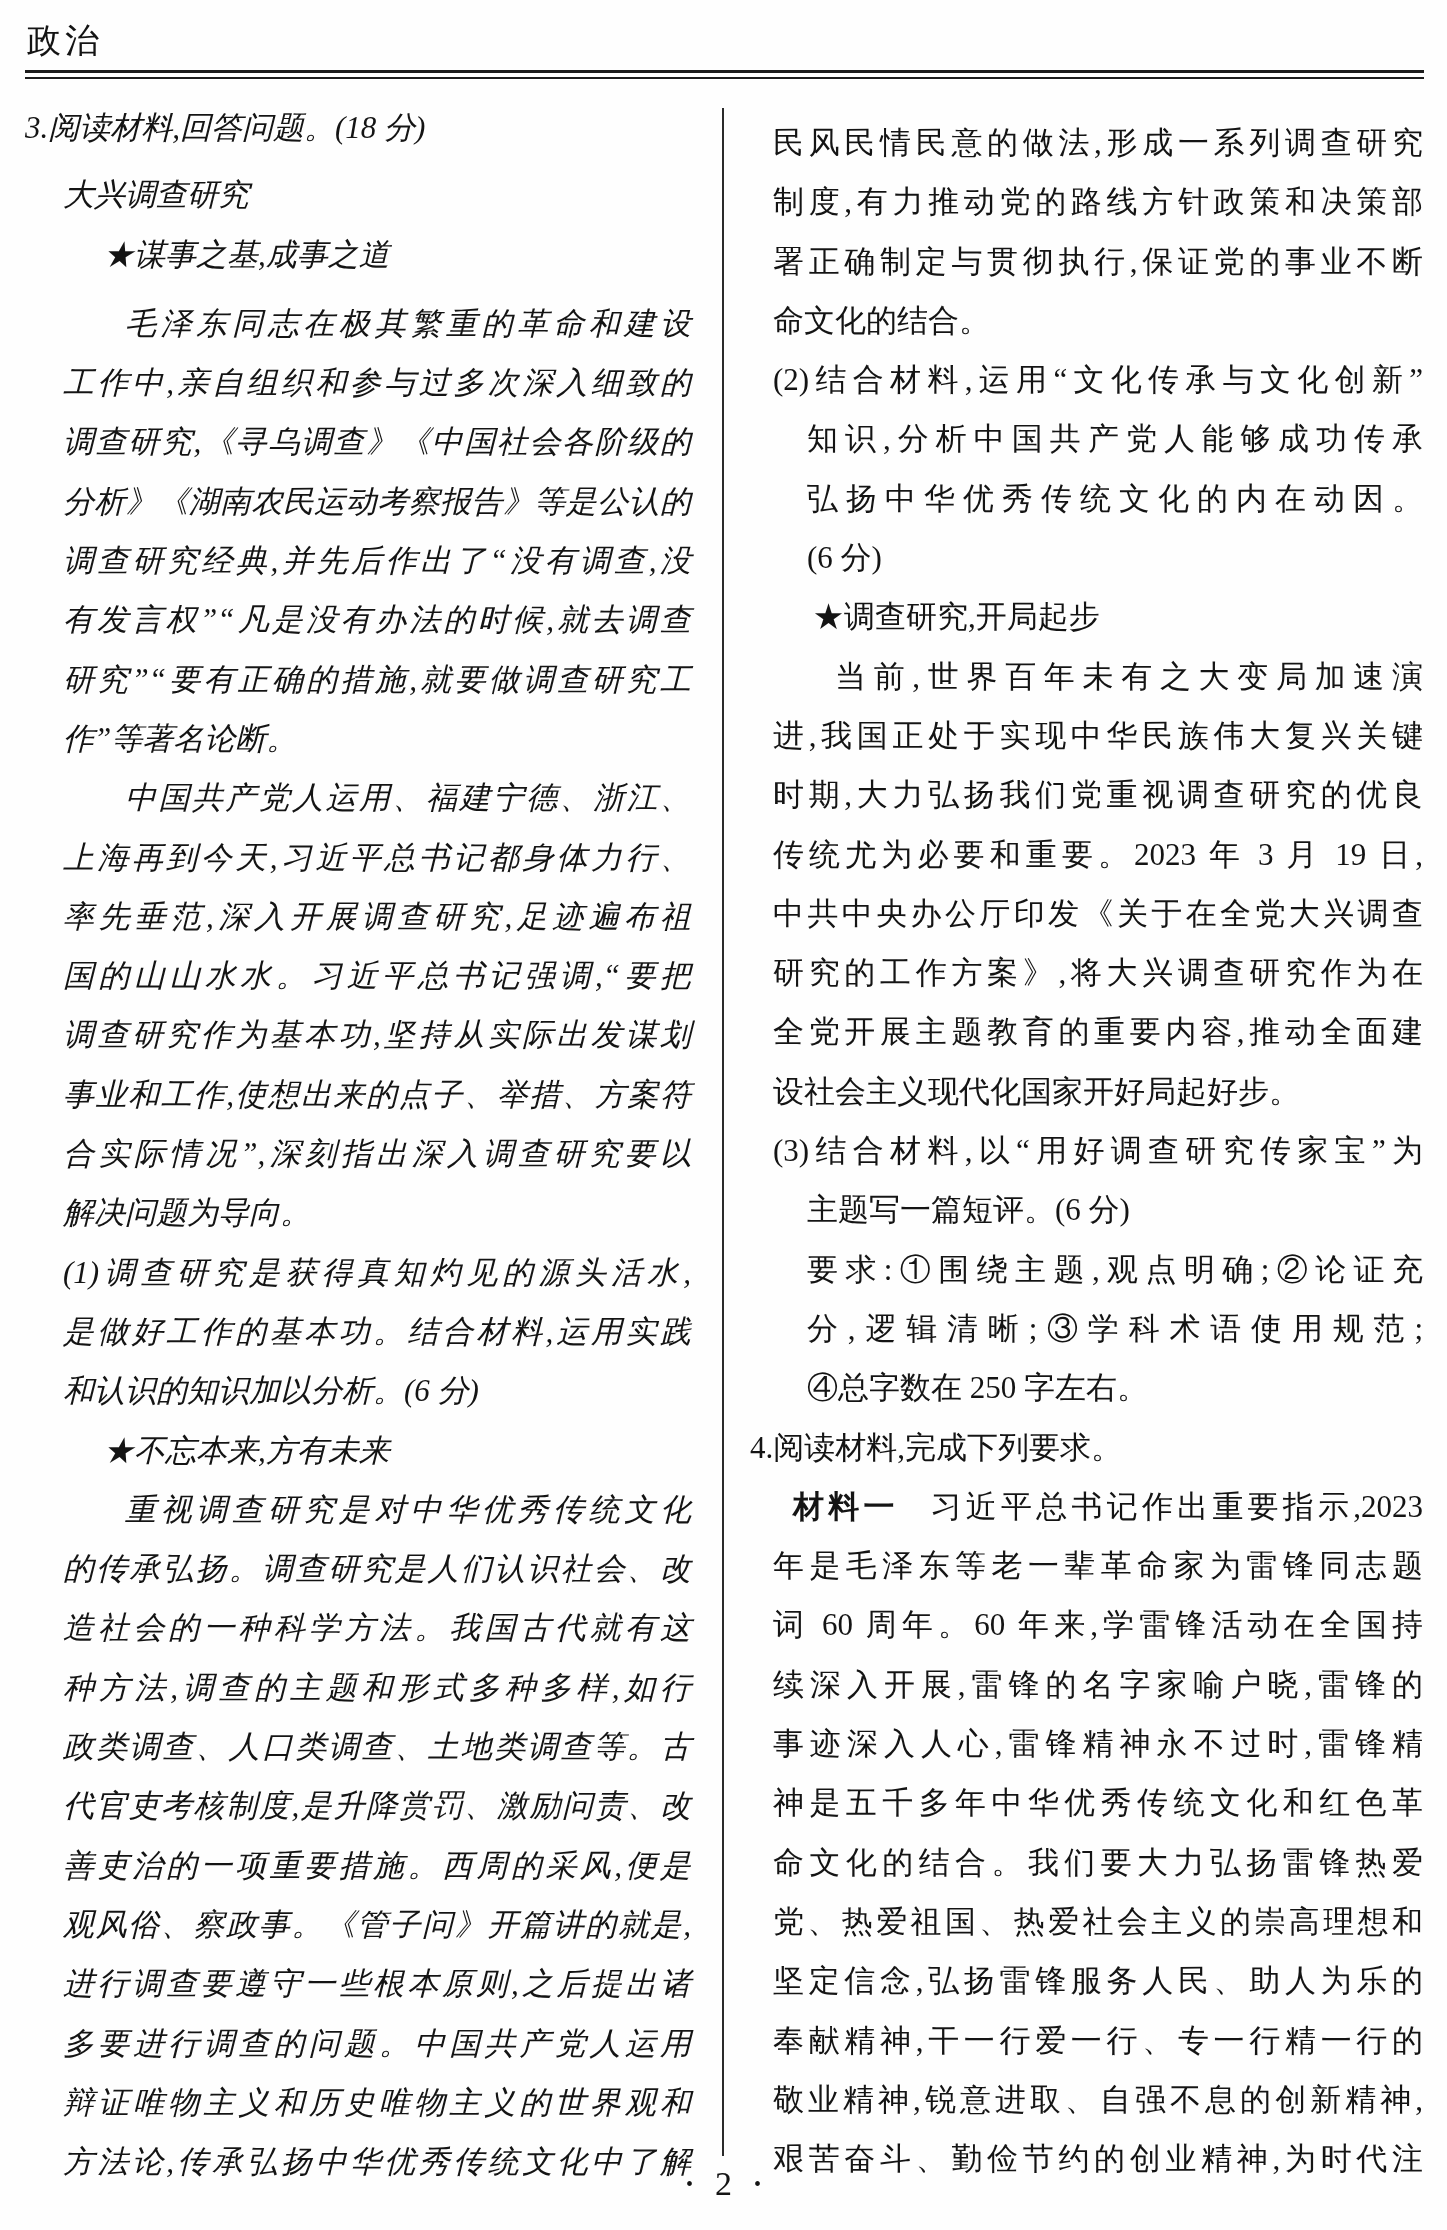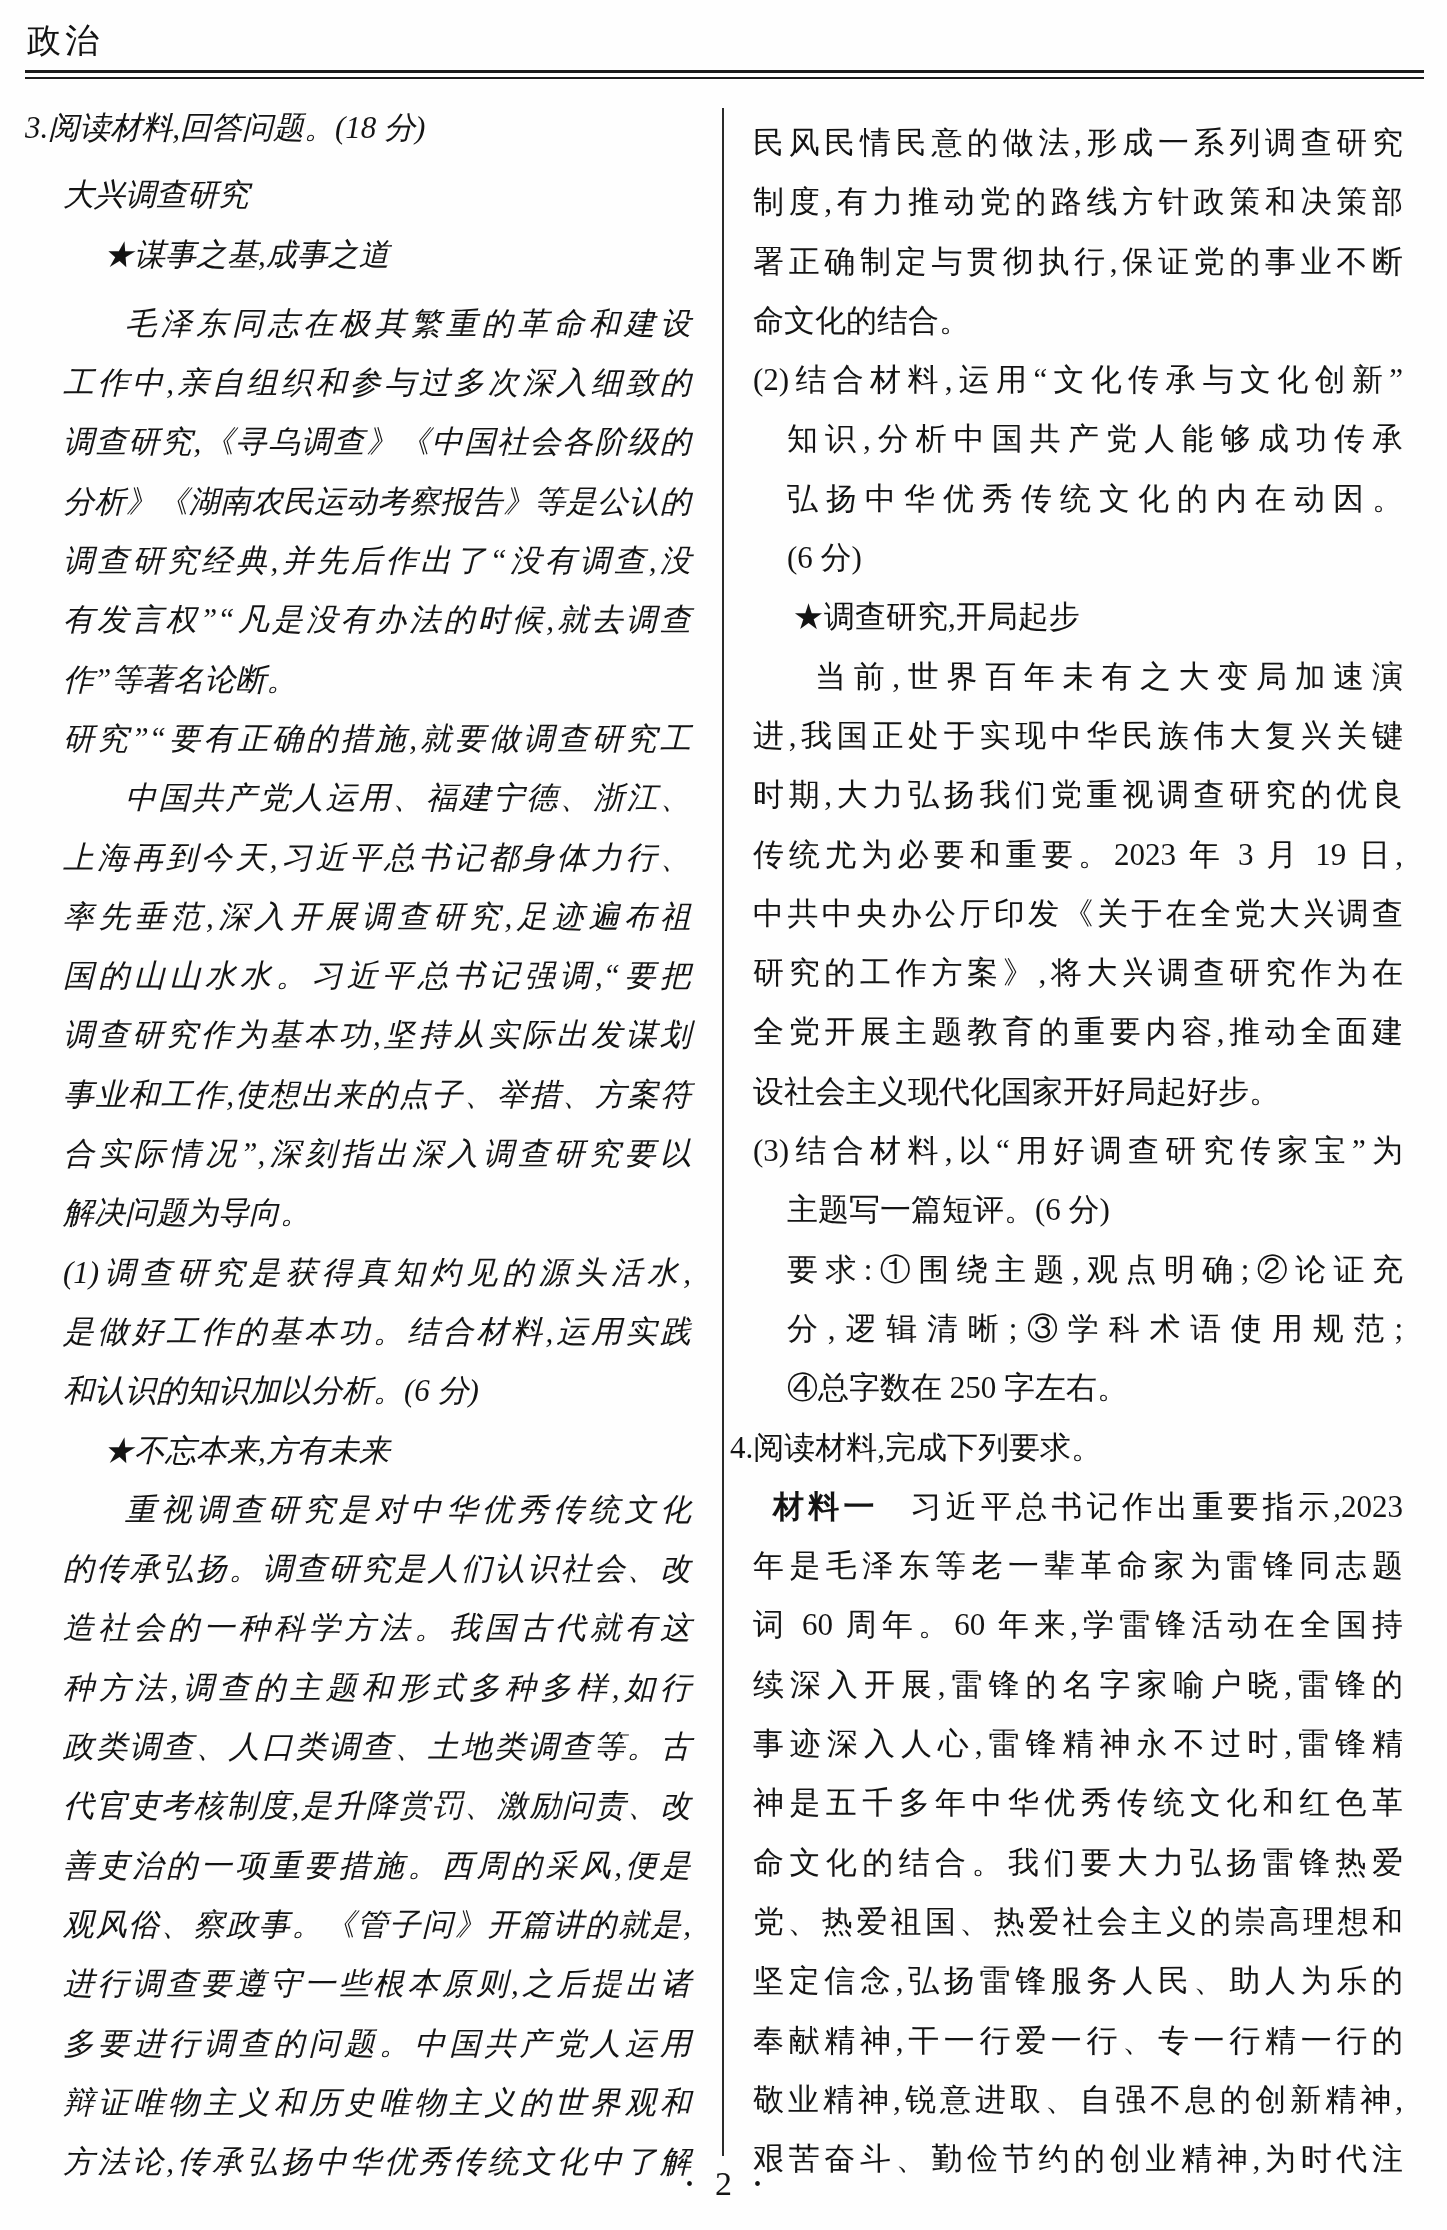--- a/index.html
+++ b/index.html
@@ -19,21 +19,21 @@
   #rule-top { top:70px; height:3px; }
   #rule-bottom { top:77px; height:2px; }
   
   #divider {
     position:absolute; left:722px; top:108px;
     width:2px; height:2048px; background:#2a2a2a;
   }
   
   .col { position:absolute; }
   #left-col  { left:63px;  top:98px;  width:628px;font-style:italic; }
-  #right-col { left:753px; top:113px; width:650px; }
+  #right-col { left:773px; top:113px; width:650px; }
   .line {
     height:59.3px; line-height:59.3px; font-size:31px;
     white-space:normal; overflow:visible;
   }
   
   .body, .pfirst, .numbered, .sub, .material {
     text-align:justify; text-align-last:justify;
   }
   .pfirst { padding-left:62px; }
   .sub { padding-left:34px; }
@@ -64,22 +64,22 @@
   <div class="col" id="left-col">
       <div class="line q">3.阅读材料,回答问题。(18 分)</div>
       <div class="line title-center">大兴调查研究</div>
       <div class="line star">★谋事之基,成事之道</div>
       <div class="line pfirst mt10">毛泽东同志在极其繁重的革命和建设</div>
       <div class="line body">工作中,亲自组织和参与过多次深入细致的</div>
       <div class="line body">调查研究,《寻乌调查》《中国社会各阶级的</div>
       <div class="line body">分析》《湖南农民运动考察报告》等是公认的</div>
       <div class="line body">调查研究经典,并先后作出了“没有调查,没</div>
       <div class="line body">有发言权”“凡是没有办法的时候,就去调查</div>
+      <div class="line body">研究”“要有正确的措施,就要做调查研究工</div>
       <div class="line end">作”等著名论断。</div>
-      <div class="line body">研究”“要有正确的措施,就要做调查研究工</div>
       <div class="line pfirst">中国共产党人运用、福建宁德、浙江、</div>
       <div class="line body">上海再到今天,习近平总书记都身体力行、</div>
       <div class="line body">率先垂范,深入开展调查研究,足迹遍布祖</div>
       <div class="line body">国的山山水水。习近平总书记强调,“要把</div>
       <div class="line body">调查研究作为基本功,坚持从实际出发谋划</div>
       <div class="line body">事业和工作,使想出来的点子、举措、方案符</div>
       <div class="line body">合实际情况”,深刻指出深入调查研究要以</div>
       <div class="line end">解决问题为导向。</div>
       <div class="line numbered">(1)调查研究是获得真知灼见的源头活水,</div>
       <div class="line body">是做好工作的基本功。结合材料,运用实践</div>

